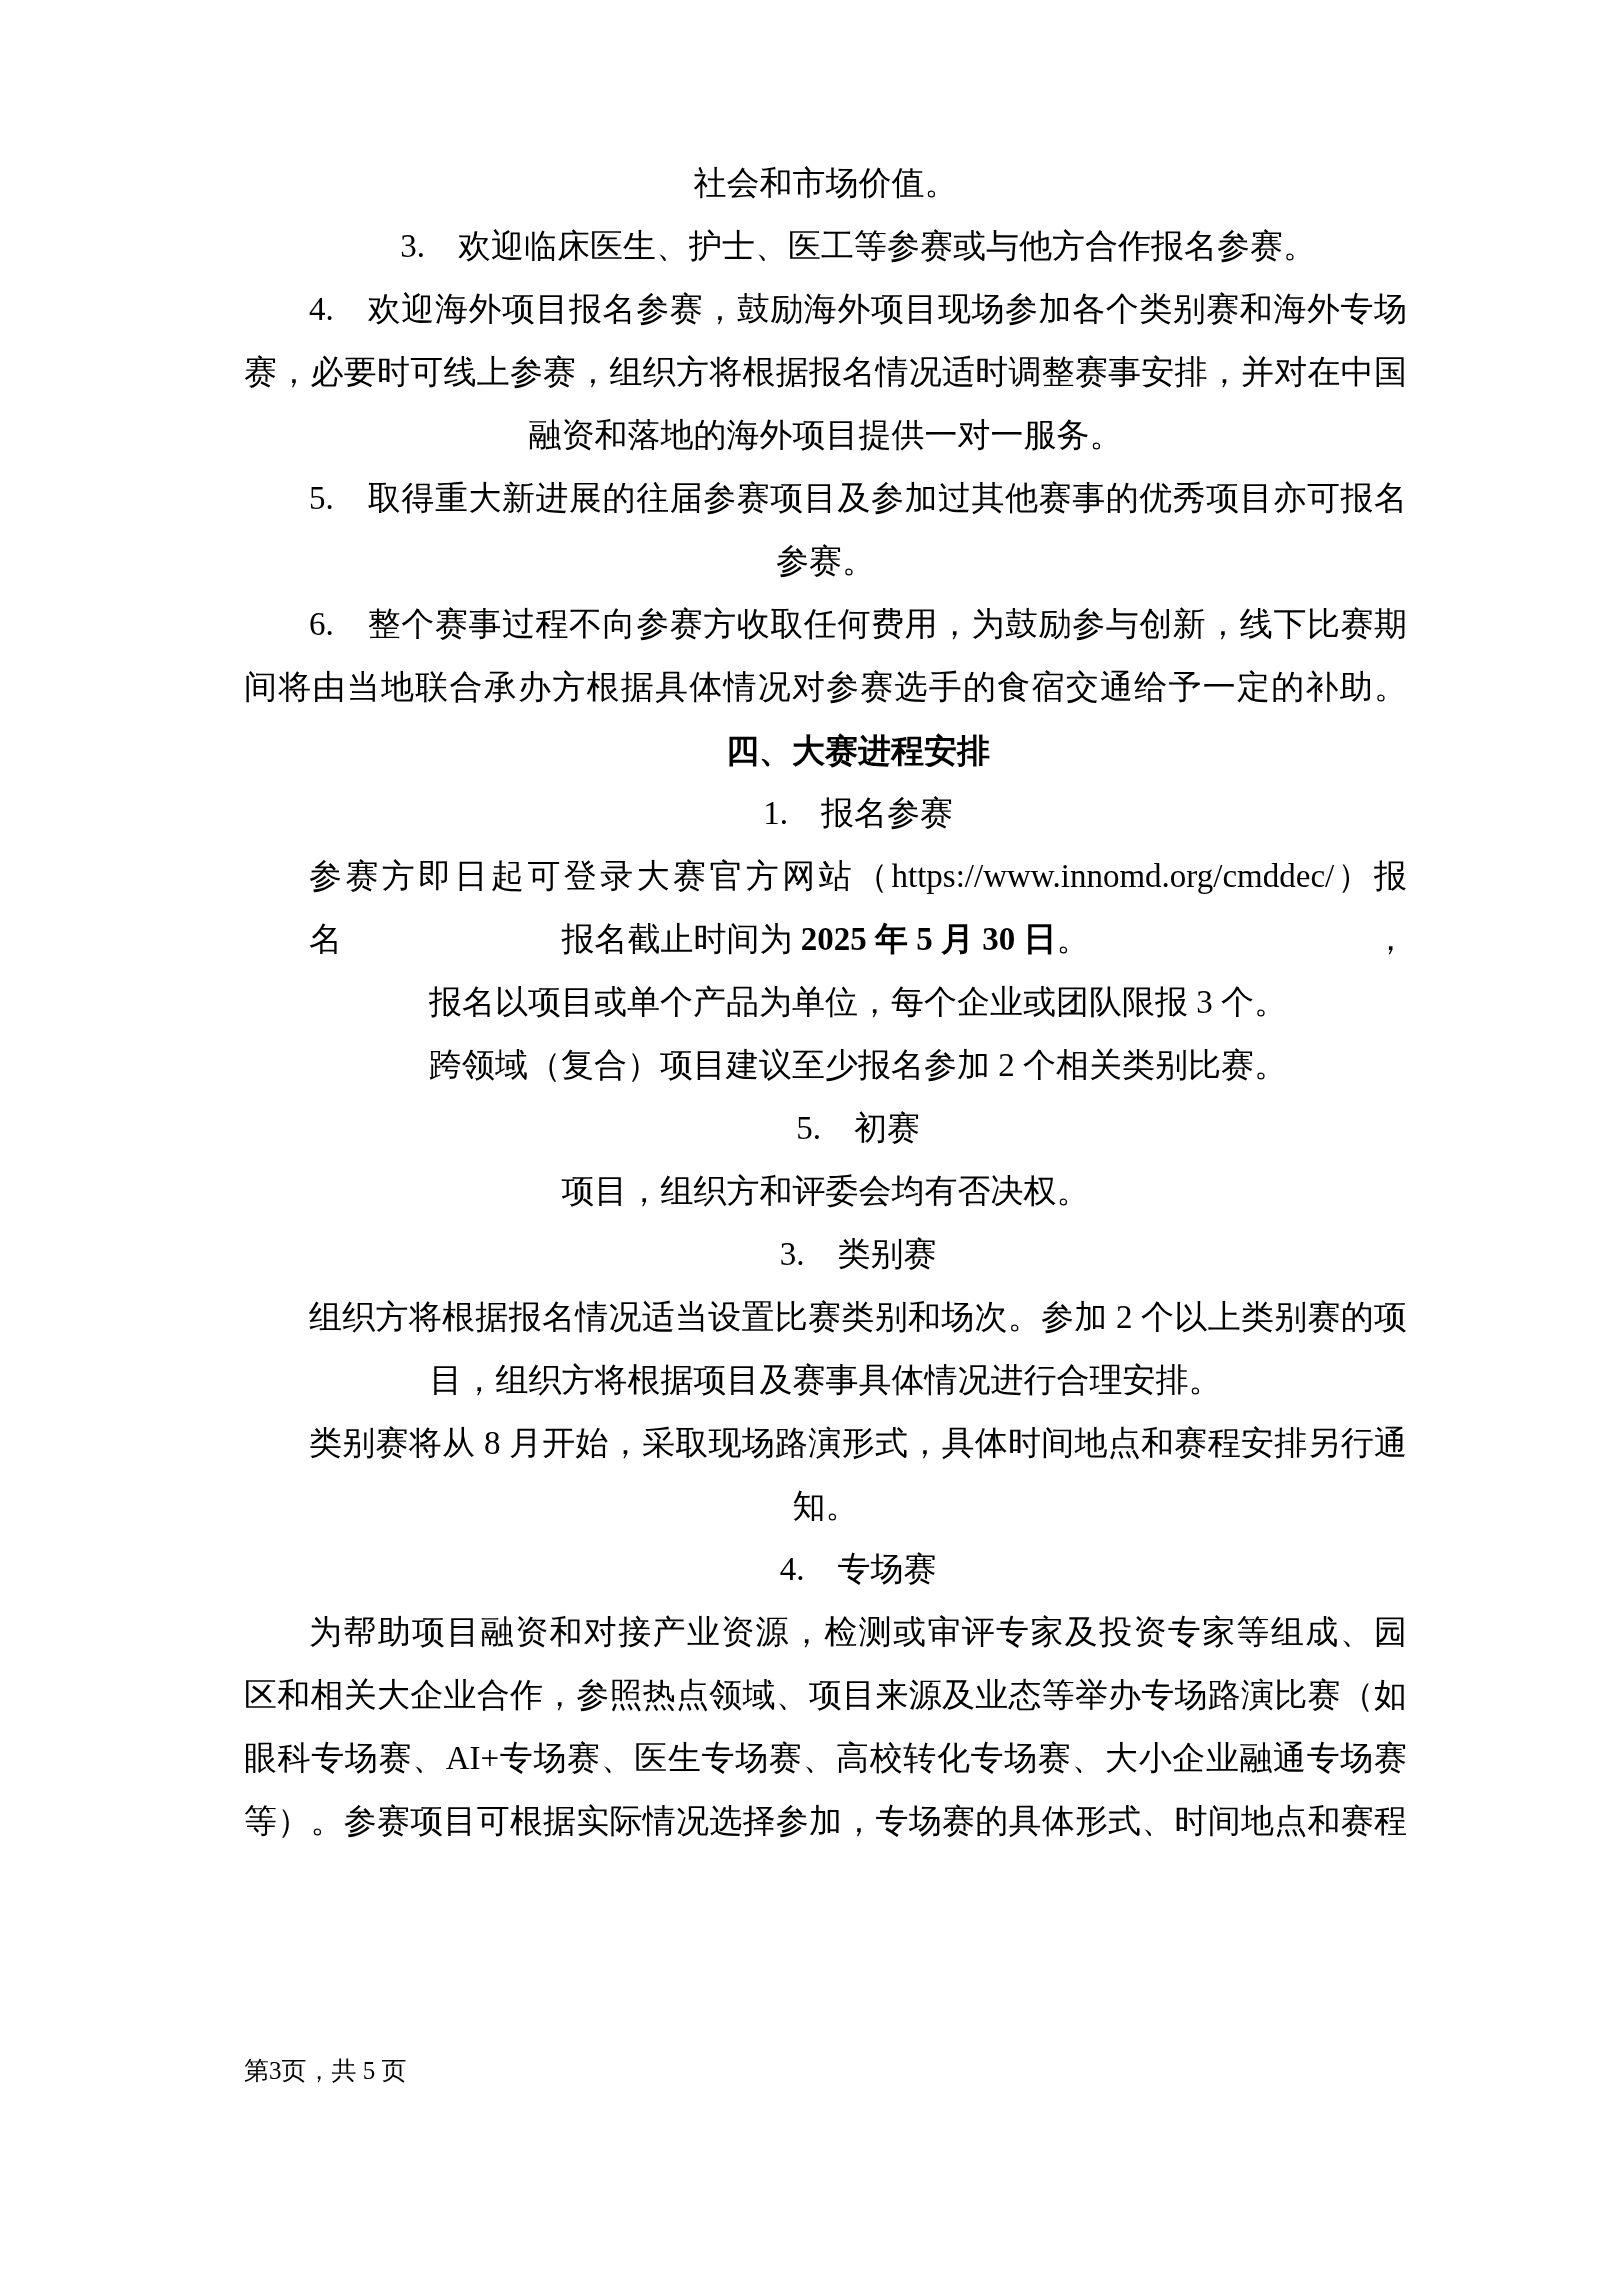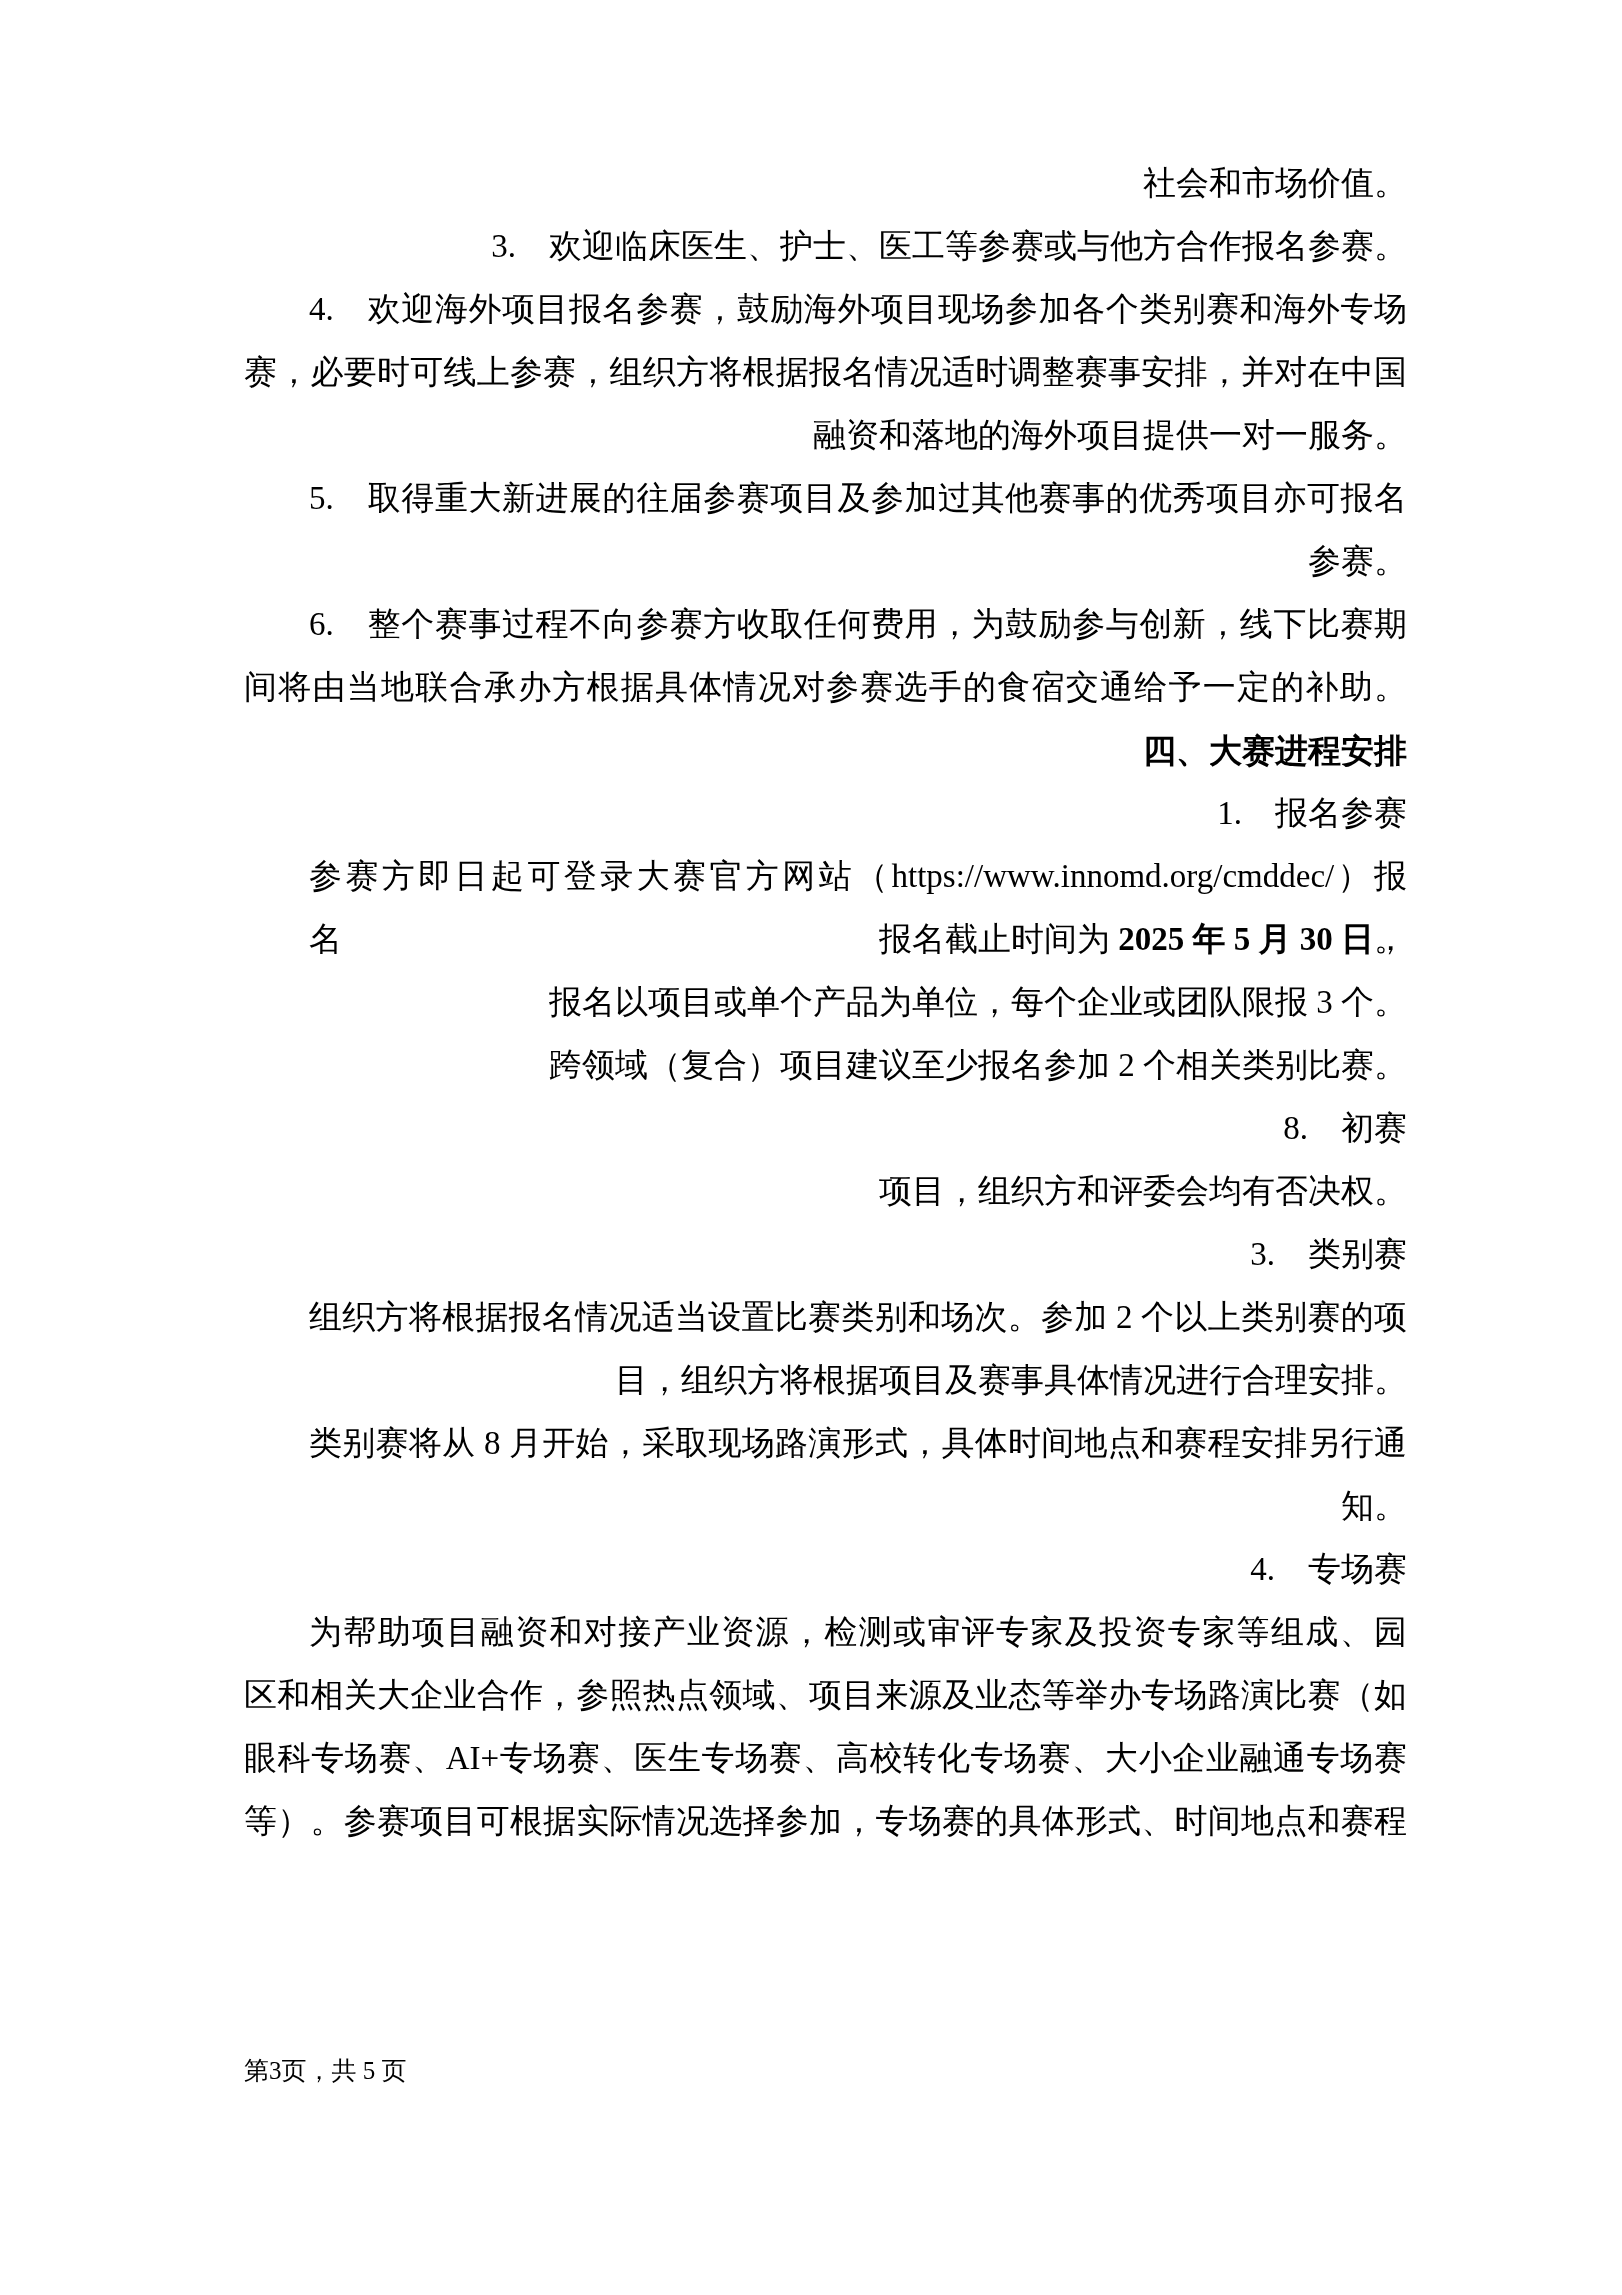--- a/index.html
+++ b/index.html
@@ -15,21 +15,21 @@
   .content {
     position: absolute;
     left: 244px;
     top: 152px;
     width: 1163px;
   }
   .line {
     font-size: 33px;
     line-height: 63px;
     height: 63px;
-    text-align: right;
+    text-align: center;
     letter-spacing: 0;
   }
   .line.indent { padding-left: 65px; }
   .line.fill {
     text-align: justify;
     text-align-last: justify;
   }
   .b { font-weight: 700; }
   .h {
     font-family: "Liberation Sans", "DejaVu Sans", sans-serif;
@@ -58,21 +58,21 @@
       <div class="line indent fill"><span>5.　取得重大新进展的往届参赛项目及参加过其他赛事的优秀项目亦可报名</span></div>
       <div class="line"><span>参赛。</span></div>
       <div class="line indent fill"><span>6.　整个赛事过程不向参赛方收取任何费用，为鼓励参与创新，线下比赛期</span></div>
       <div class="line fill"><span>间将由当地联合承办方根据具体情况对参赛选手的食宿交通给予一定的补助。</span></div>
       <div class="line indent"><span class="h">四、大赛进程安排</span></div>
       <div class="line indent"><span>1.　报名参赛</span></div>
       <div class="line indent fill"><span>参赛方即日起可登录大赛官方网站（</span><span>https://www.innomd.org/cmddec/</span><span>）报名，</span></div>
       <div class="line"><span>报名截止时间为 </span><span class="b">2025 年 5 月 30 日</span><span>。</span></div>
       <div class="line indent"><span>报名以项目或单个产品为单位，每个企业或团队限报 3 个。</span></div>
       <div class="line indent"><span>跨领域（复合）项目建议至少报名参加 2 个相关类别比赛。</span></div>
-      <div class="line indent"><span>8.　初赛</span></div>
+      <div class="line indent"><span>5.　初赛</span></div>
       <div class="line"><span>项目，组织方和评委会均有否决权。</span></div>
       <div class="line indent"><span>3.　类别赛</span></div>
       <div class="line indent fill"><span>组织方将根据报名情况适当设置比赛类别和场次。参加 2 个以上类别赛的项</span></div>
       <div class="line"><span>目，组织方将根据项目及赛事具体情况进行合理安排。</span></div>
       <div class="line indent fill"><span>类别赛将从 8 月开始，采取现场路演形式，具体时间地点和赛程安排另行通</span></div>
       <div class="line"><span>知。</span></div>
       <div class="line indent"><span>4.　专场赛</span></div>
       <div class="line indent fill"><span>为帮助项目融资和对接产业资源，检测或审评专家及投资专家等组成、园</span></div>
       <div class="line fill"><span>区和相关大企业合作，参照热点领域、项目来源及业态等举办专场路演比赛（如</span></div>
       <div class="line fill"><span>眼科专场赛、AI+专场赛、医生专场赛、高校转化专场赛、大小企业融通专场赛</span></div>

